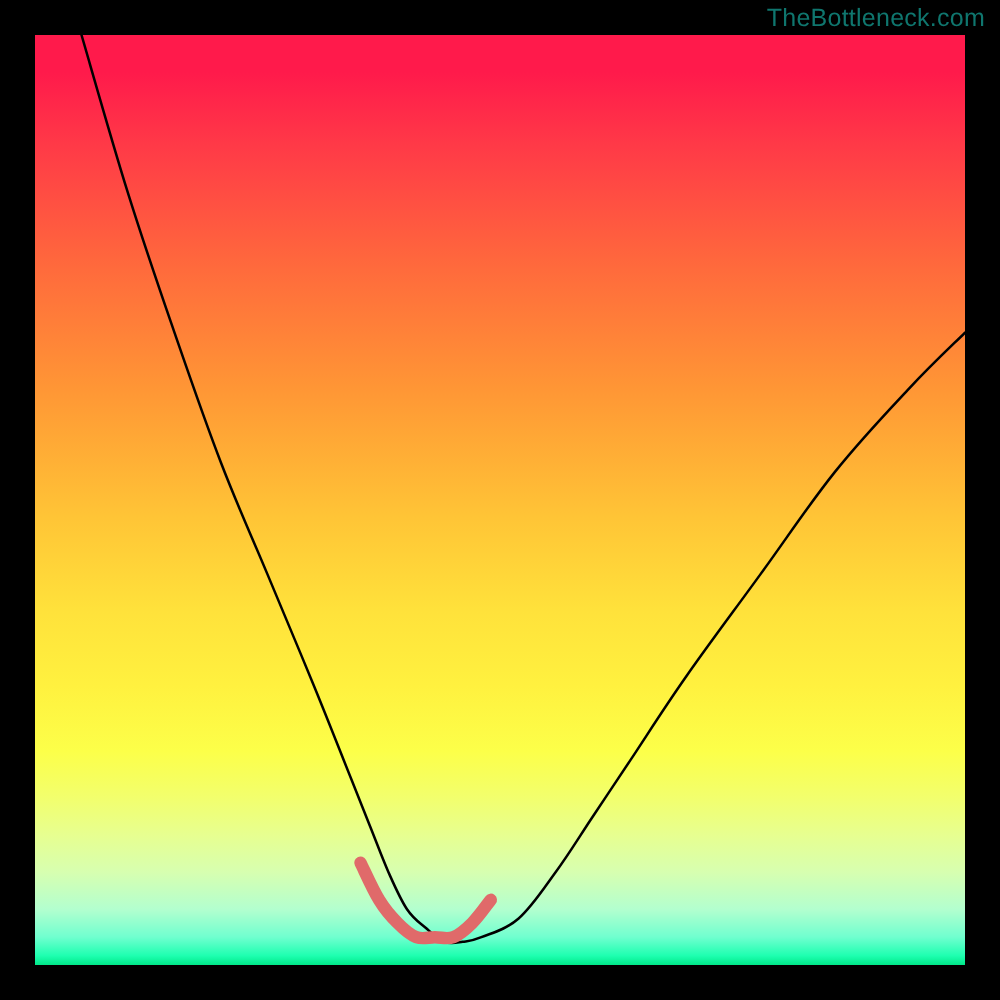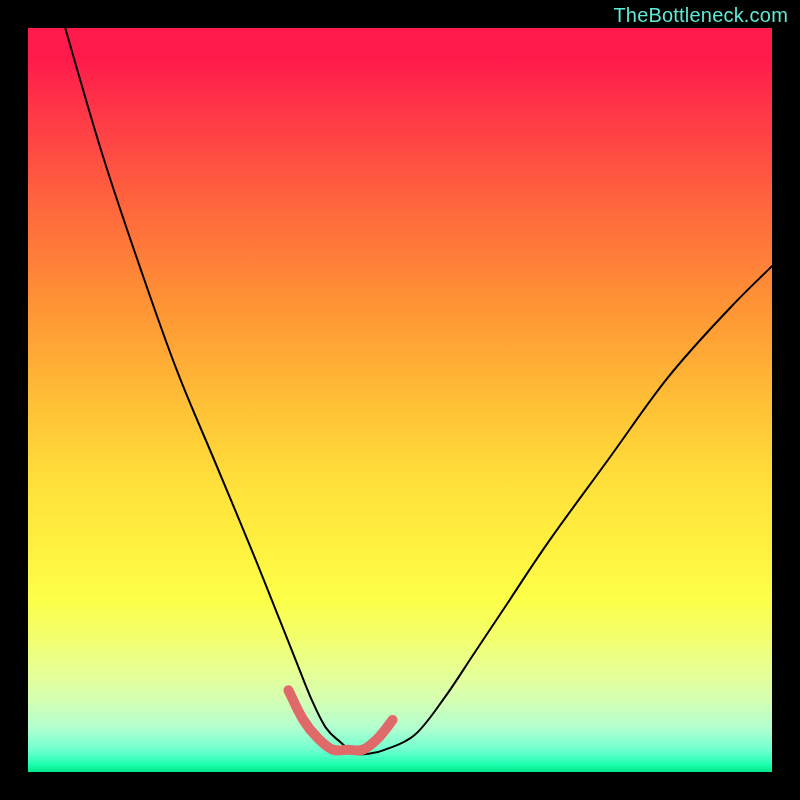--- a/index.html
+++ b/index.html
@@ -47,21 +47,21 @@
       #b3ffcf 94%,
       #70ffcf 97%,
       #1effb0 99%,
       #00e889 100%
     );
   }
   .watermark {
     position: absolute;
     top: 4px;
     right: 12px;
-    color: #5eead4;
+    color: #0f766e;
     font-size: 20px;
     font-weight: 500;
     letter-spacing: 0.2px;
     user-select: none;
     margin-left: 10px;
   }
   svg.curves {
     position: absolute;
     inset: 0;
     width: 100%;

